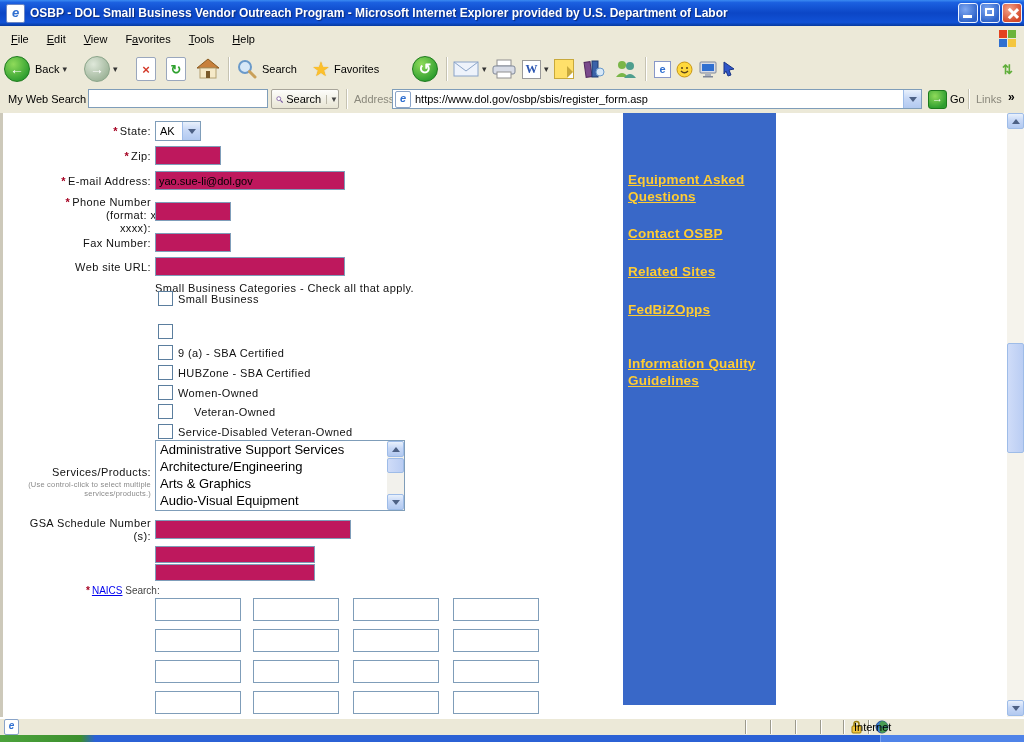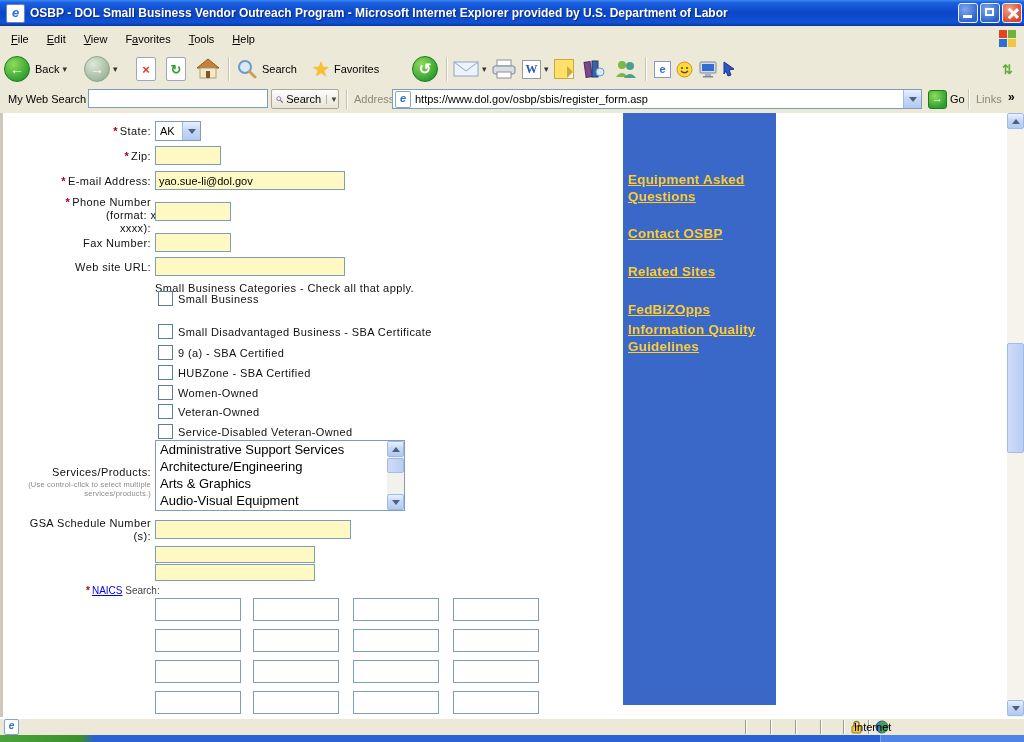--- a/index.html
+++ b/index.html
@@ -71,21 +71,21 @@
   .golabel{position:absolute;left:950px;top:7px;font-size:11px;}
   .vline{position:absolute;top:3px;width:1px;height:20px;background:#c6c3b2;border-right:1px solid #fff;}
   .grey{color:#8a887c;}
   .linkschev{position:absolute;left:1008px;top:4px;font-size:12px;font-weight:bold;}
 
   
   .content{position:absolute;left:0;top:113px;width:1007px;height:604px;background:#fff;
     border-left:3px solid #cdc9ba;box-sizing:border-box;overflow:hidden;}
   .flabel{position:absolute;width:148px;text-align:right;font-size:11px;letter-spacing:.4px;color:#111;}
   .req{color:#a50021;font-weight:bold;margin-right:2px;}
-  .txt{position:absolute;border:1px solid #7f9db9;background:#fef9c3;font-size:11px;font-family:"Liberation Sans",sans-serif;
+  .txt{position:absolute;border:1px solid #7f9db9;background:#be185d;font-size:11px;font-family:"Liberation Sans",sans-serif;
     box-sizing:border-box;padding:1px 3px;}
   .combo{position:absolute;left:152px;top:8px;width:46px;height:20px;border:1px solid #7f9db9;background:#fff;
     box-sizing:border-box;display:flex;align-items:center;}
   .combo .val{flex:1;font-size:11px;padding-left:4px;}
   .fheading{position:absolute;left:152px;font-size:11px;letter-spacing:.4px;color:#111;}
   .cbrow{position:absolute;left:155px;display:flex;align-items:center;}
   .cb{width:13px;height:13px;border:1px solid #5b7e9e;background:#fff;margin-right:5px;flex:0 0 auto;}
   .cblabel{font-size:11px;letter-spacing:.4px;color:#111;}
   .note-sm{position:absolute;width:148px;text-align:right;font-size:7.5px;color:#8a8a8a;letter-spacing:.2px;}
   .listbox{position:absolute;left:152px;top:327px;width:250px;height:71px;border:1px solid #7f9db9;background:#fff;
@@ -340,35 +340,34 @@
     <input class="txt" style="left: 152px; top: 144px; width: 190px; height: 19px;" value="">
 
     <div class="fheading" style="top:169px;">Small Business Categories - Check all that apply.</div>
 
     <div class="cbrow" style="top:178px;">
       <span class="cb"></span>
       <span class="cblabel">Small Business</span>
     </div>
     <div class="cbrow" style="top:211px;">
       <span class="cb"></span>
-      <span class="cblabel">Small Disadvantaged Business - SBA Certificate</span>
     </div>
     <div class="cbrow" style="top:232px;">
       <span class="cb"></span>
       <span class="cblabel">9 (a) - SBA Certified</span>
     </div>
     <div class="cbrow" style="top:252px;">
       <span class="cb"></span>
       <span class="cblabel">HUBZone - SBA Certified</span>
     </div>
     <div class="cbrow" style="top:272px;">
       <span class="cb"></span>
       <span class="cblabel">Women-Owned</span>
     </div>
-    <div class="cbrow" style="top:291px;">
+    <div class="cbrow" style="top:291px;gap:16px;">
       <span class="cb"></span>
       <span class="cblabel">Veteran-Owned</span>
     </div>
     <div class="cbrow" style="top:311px;">
       <span class="cb"></span>
       <span class="cblabel">Service-Disabled Veteran-Owned</span>
     </div>
 
     <div class="flabel" style="top:353px;">Services/Products:</div>
     <div class="note-sm" style="top:367px;">(Use control-click to select multiple</div>
@@ -415,21 +414,21 @@
     <input class="grid" style="left: 152px; top: 578px;">
     <input class="grid" style="left: 250px; top: 578px;">
     <input class="grid" style="left: 350px; top: 578px;">
     <input class="grid" style="left: 450px; top: 578px;">
 
     <div class="sidebar">
       <a class="slink" style="top:58px;" href="#">Equipment Asked Questions</a>
       <a class="slink" style="top:112px;" href="#">Contact OSBP</a>
       <a class="slink" style="top:150px;" href="#">Related Sites</a>
       <a class="slink" style="top:188px;" href="#">FedBiZOpps</a>
-      <a class="slink" style="top:208px;" href="#">Information Quality Guidelines</a>
+      <a class="slink" style="top:242px;" href="#">Information Quality Guidelines</a>
     </div>
   </div>
 
   <div class="vscroll">
     <div class="sbtn" style="top:0;">
         <i class="tri-up"></i>
       </div>
     <div class="thumb" style="top:230px;height:110px;"></div>
     <div class="sbtn" style="top:587px;">
         <i class="tri-down"></i>

